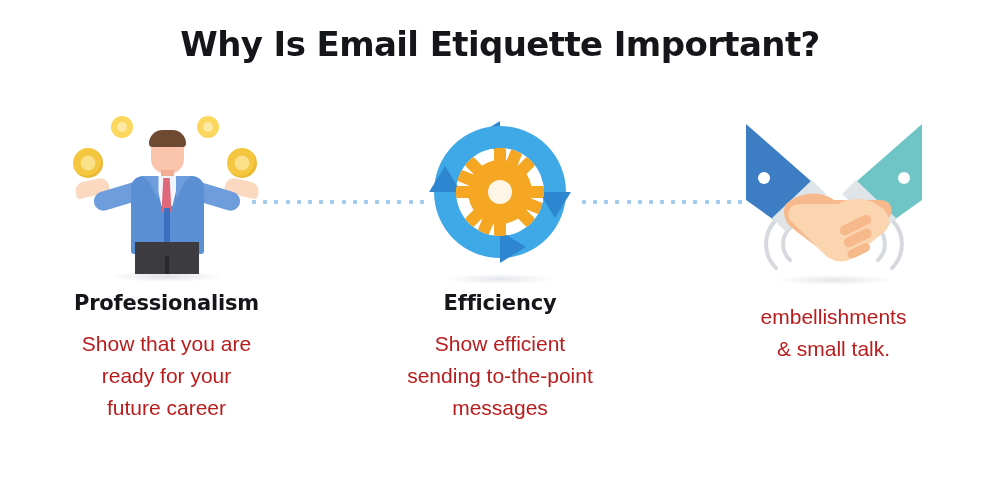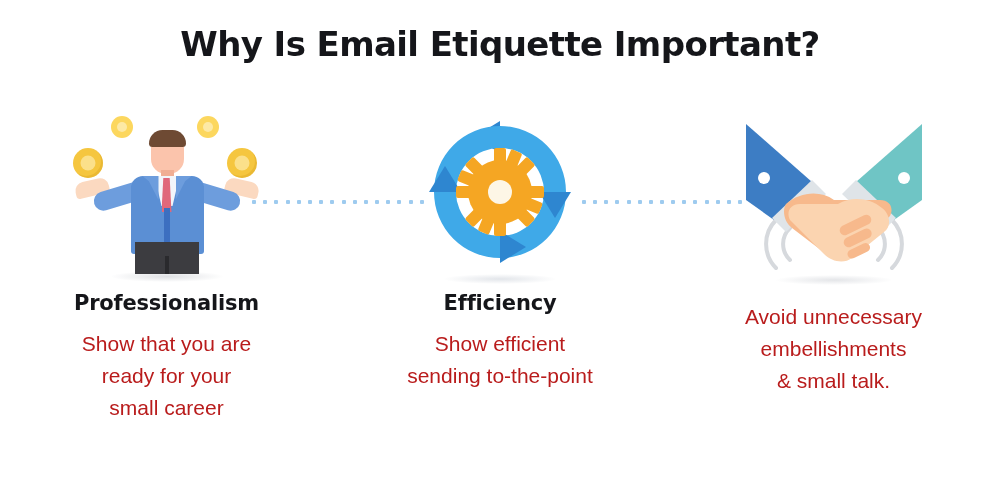--- a/index.html
+++ b/index.html
@@ -324,21 +324,21 @@
           <div class="j-tie"></div>
           <div class="j-stripe"></div>
           <div class="j-legs"></div>
           <div class="j-leg-gap"></div>
         </div>
       </div>
       <div class="col-heading">Professionalism</div>
       <div class="col-body">
         <span class="ln">Show that you are</span>
         <span class="ln">ready for your</span>
-        <span class="ln">small career</span>
+        <span class="ln">future career</span>
       </div>
     </div>
 
     <div class="col">
       <div class="art">
         <div class="cycle">
           <div class="cycle-shadow"></div>
           <svg width="200" height="180" viewBox="0 0 200 180">
 
             <g>
@@ -388,20 +388,21 @@
               <circle cx="0" cy="0" r="32" fill="#f5a623"></circle>
               <circle cx="0" cy="0" r="12" fill="#fdf6e6"></circle>
             </g>
           </svg>
         </div>
       </div>
       <div class="col-heading">Efficiency</div>
       <div class="col-body">
         <span class="ln">Show efficient</span>
         <span class="ln">sending to-the-point</span>
+        <span class="ln">messages</span>
       </div>
     </div>
 
     <div class="col">
       <div class="art">
         <div class="handshake">
           <div class="hs-shadow"></div>
           <svg width="200" height="180" viewBox="0 0 200 180">
 
             <g stroke="#d6d9dd" stroke-width="4" fill="none" stroke-linecap="round">
@@ -446,20 +447,19 @@
 
             <g fill="#f7b98c">
               <rect x="104" y="120" width="34" height="10" rx="5" transform="rotate(-26 104 120)"></rect>
               <rect x="108" y="132" width="30" height="10" rx="5" transform="rotate(-26 108 132)"></rect>
               <rect x="112" y="144" width="24" height="9" rx="4.5" transform="rotate(-26 112 144)"></rect>
             </g>
           </svg>
         </div>
       </div>
       <div class="col-body">
-        <span class="ln">Avoid unnecessary</span>
         <span class="ln">embellishments</span>
         <span class="ln">&amp; small talk.</span>
       </div>
     </div>
 
   </div>
 </div>
 
 </body></html>

